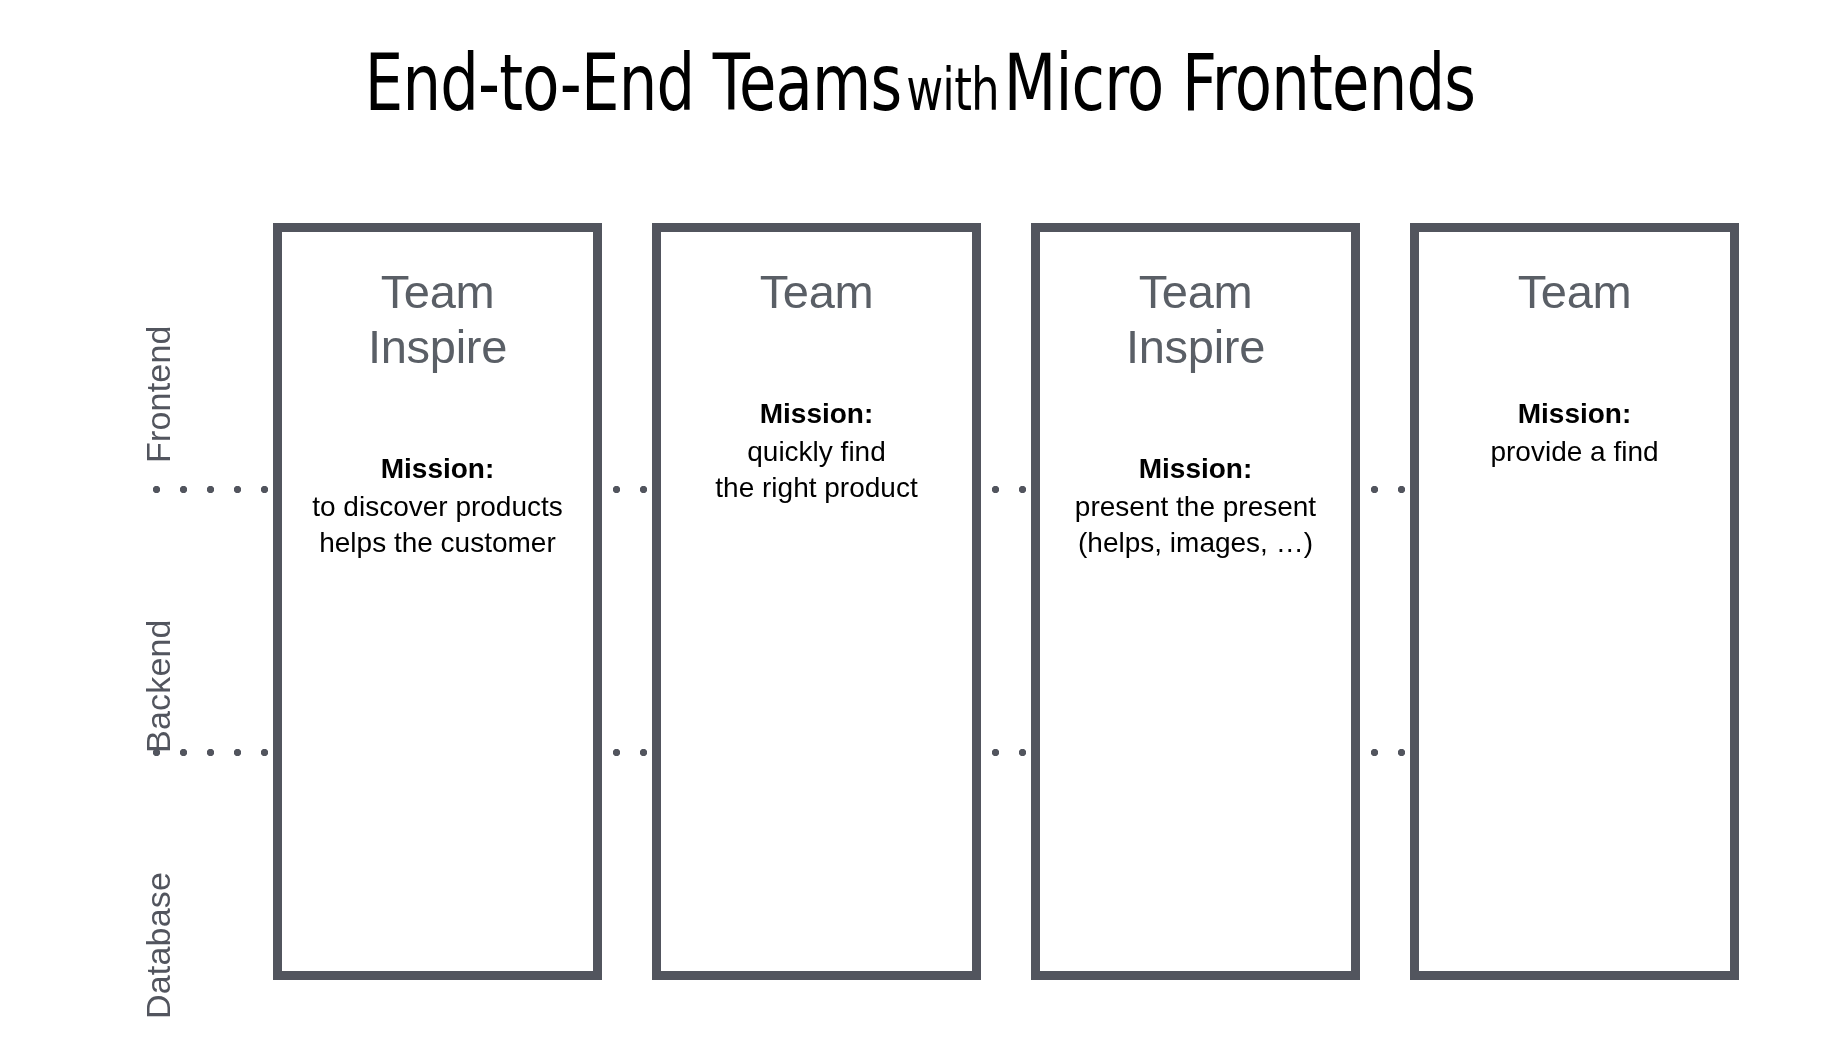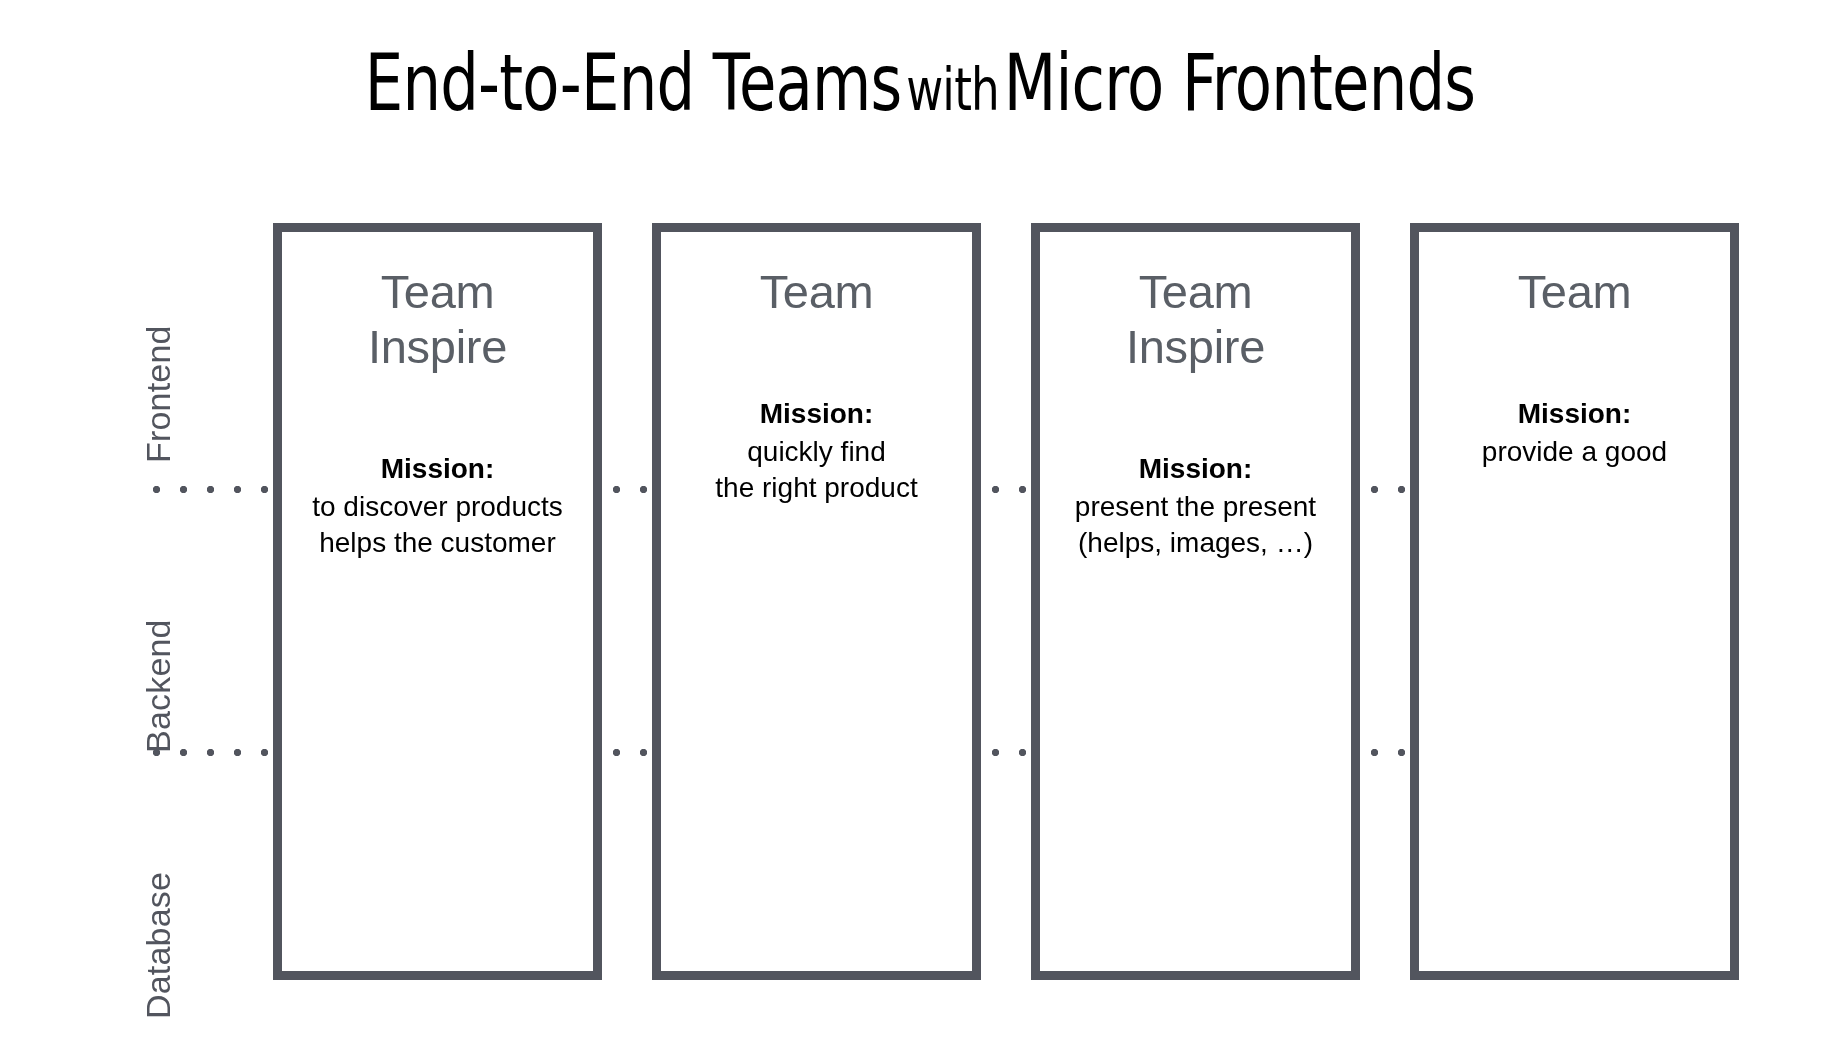--- a/index.html
+++ b/index.html
@@ -182,17 +182,17 @@
       <span class="mission-line">(helps, images, …)</span>
     </div>
   </div>
 
   <div class="team-box" style="left:1410px; width:329px;">
     <div class="team-name">
       <span class="tn-line">Team</span>
     </div>
     <div class="mission">
       <span class="mission-label">Mission:</span>
-      <span class="mission-line">provide a good</span>
+      <span class="mission-line">provide a find</span>
     </div>
   </div>
 
 </div>
 
 </body></html>

